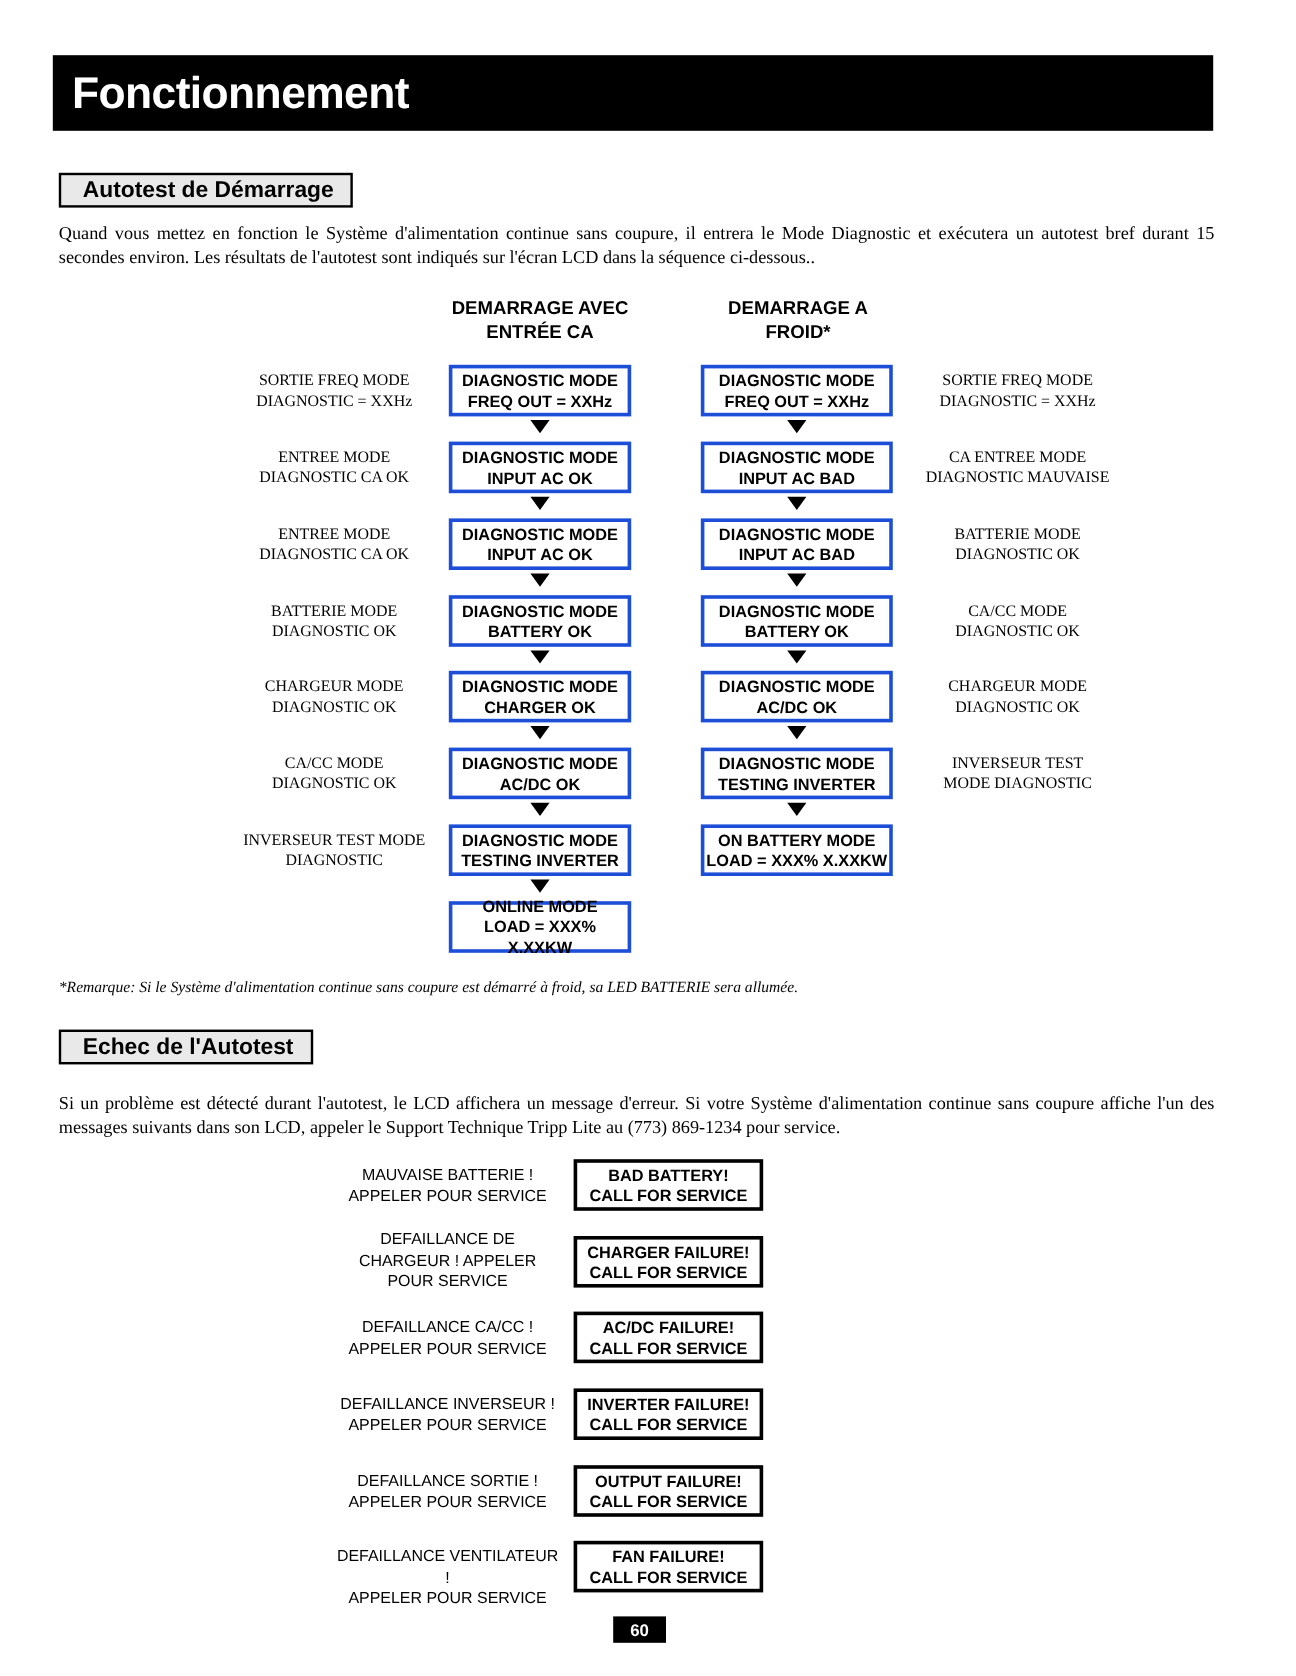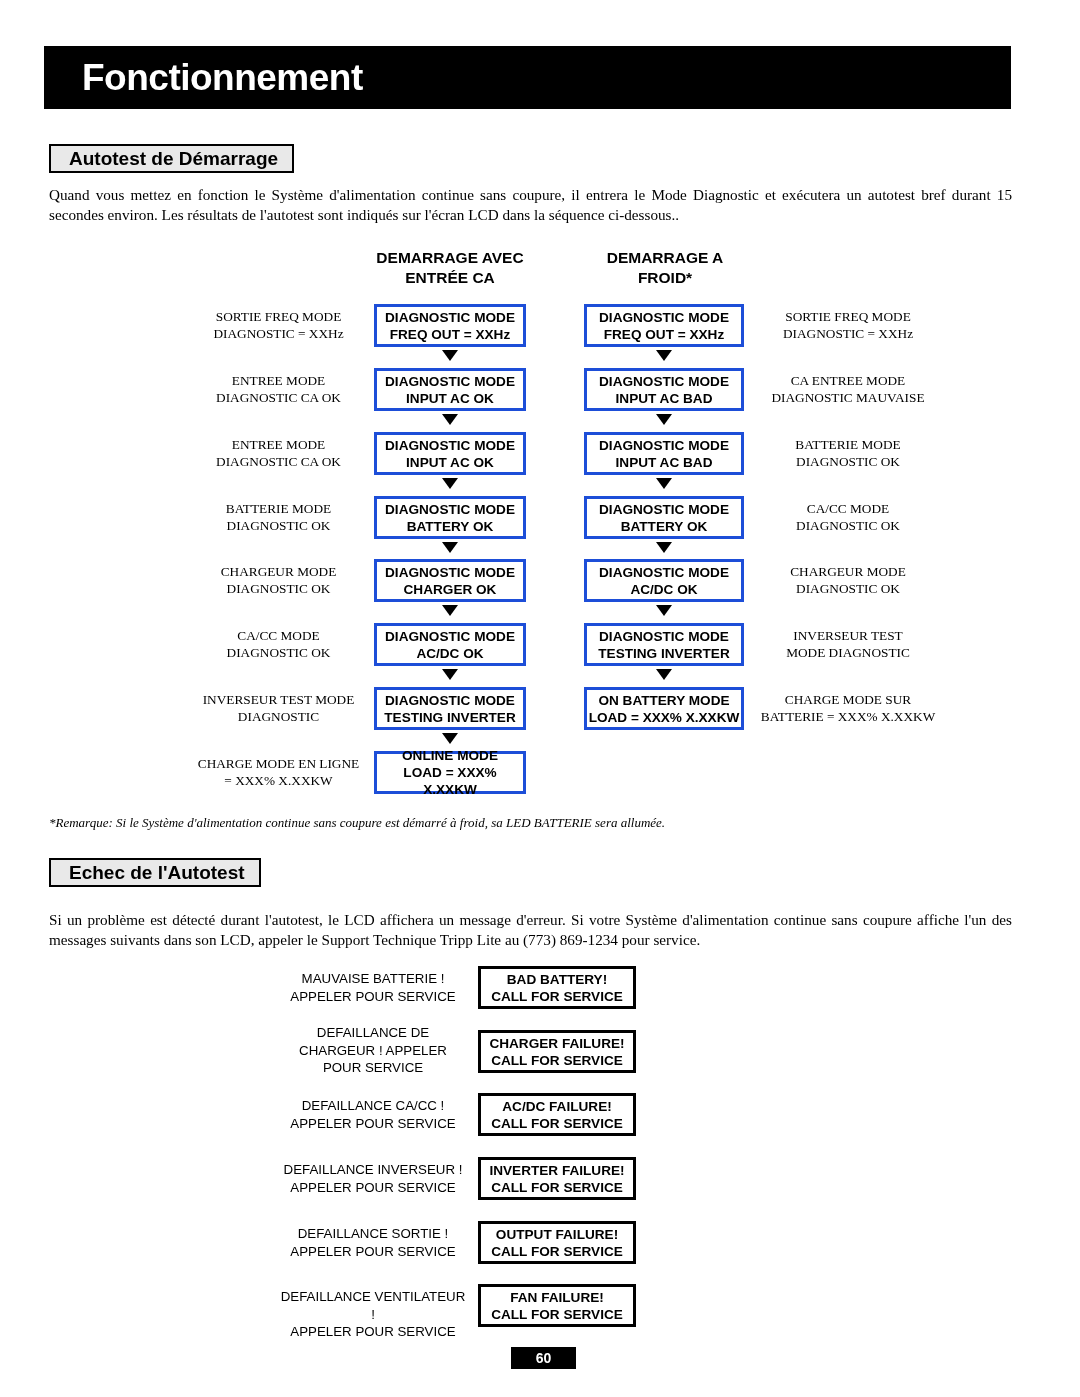--- a/index.html
+++ b/index.html
@@ -26,21 +26,21 @@
     background: #000000;
     display: flex;
     align-items: center;
   }
   .title-bar .title-text {
     color: #ffffff;
     font-family: "Liberation Sans", sans-serif;
     font-weight: bold;
     font-size: 37px;
     letter-spacing: -0.5px;
-    padding-left: 38px;
+    padding-left: 16px;
   }
 
   
   .section-heading {
     position: absolute;
     background: #e9e9e9;
     border: 2px solid #000000;
     box-sizing: border-box;
     font-family: "Liberation Sans", sans-serif;
     font-weight: bold;
@@ -175,21 +175,21 @@
     flex-direction: column;
     align-items: center;
     justify-content: center;
   }
 
   
   .page-number {
     position: absolute;
     left: 511px;
     top: 1347px;
-    width: 65px;
+    width: 44px;
     height: 22px;
     background: #000000;
     color: #ffffff;
     font-family: "Liberation Sans", sans-serif;
     font-weight: bold;
     font-size: 14px;
     display: flex;
     align-items: center;
     justify-content: center;
   }
@@ -248,22 +248,20 @@
   <div class="lcd-box colA" style="top:383px">DIAGNOSTIC MODE
 AC/DC OK</div>
   <div class="arrow colA" style="top:429px"></div>
 
   <div class="side-label left" style="top:451px">INVERSEUR TEST MODE
 DIAGNOSTIC</div>
   <div class="lcd-box colA" style="top:447px">DIAGNOSTIC MODE
 TESTING INVERTER</div>
   <div class="arrow colA" style="top:493px"></div>
 
-  <div class="side-label left" style="top:515px">CHARGE MODE EN LIGNE
-= XXX% X.XXKW</div>
   <div class="lcd-box colA" style="top:511px">ONLINE MODE
 LOAD = XXX% X.XXKW</div>
 
   <div class="lcd-box colB" style="top:64px">DIAGNOSTIC MODE
 FREQ OUT = XXHz</div>
   <div class="side-label right" style="top:68px">SORTIE FREQ MODE
 DIAGNOSTIC = XXHz</div>
   <div class="arrow colB" style="top:110px"></div>
 
   <div class="lcd-box colB" style="top:128px">DIAGNOSTIC MODE
@@ -291,22 +289,20 @@
   <div class="arrow colB" style="top:365px"></div>
 
   <div class="lcd-box colB" style="top:383px">DIAGNOSTIC MODE
 TESTING INVERTER</div>
   <div class="side-label right" style="top:387px">INVERSEUR TEST
 MODE DIAGNOSTIC</div>
   <div class="arrow colB" style="top:429px"></div>
 
   <div class="lcd-box colB" style="top:447px">ON BATTERY MODE
 LOAD = XXX% X.XXKW</div>
-  <div class="side-label right" style="top:451px">CHARGE MODE SUR
-BATTERIE = XXX% X.XXKW</div>
 </div>
 
 <div class="footnote">*Remarque: Si le Système d'alimentation continue sans coupure est démarré à froid, sa LED BATTERIE sera allumée.</div>
 
 <div class="section-heading" id="heading-echec">Echec de l'Autotest</div>
 
 <div class="body-par" id="par-echec">Si un problème est détecté durant l'autotest, le LCD affichera un message d'erreur. Si votre Système d'alimentation continue sans coupure affiche l'un des messages suivants dans son LCD, appeler le Support Technique Tripp Lite au  (773) 869-1234 pour service.</div>
 
 <div id="failures">
   <div class="fail-label" style="top:10px">MAUVAISE BATTERIE !

